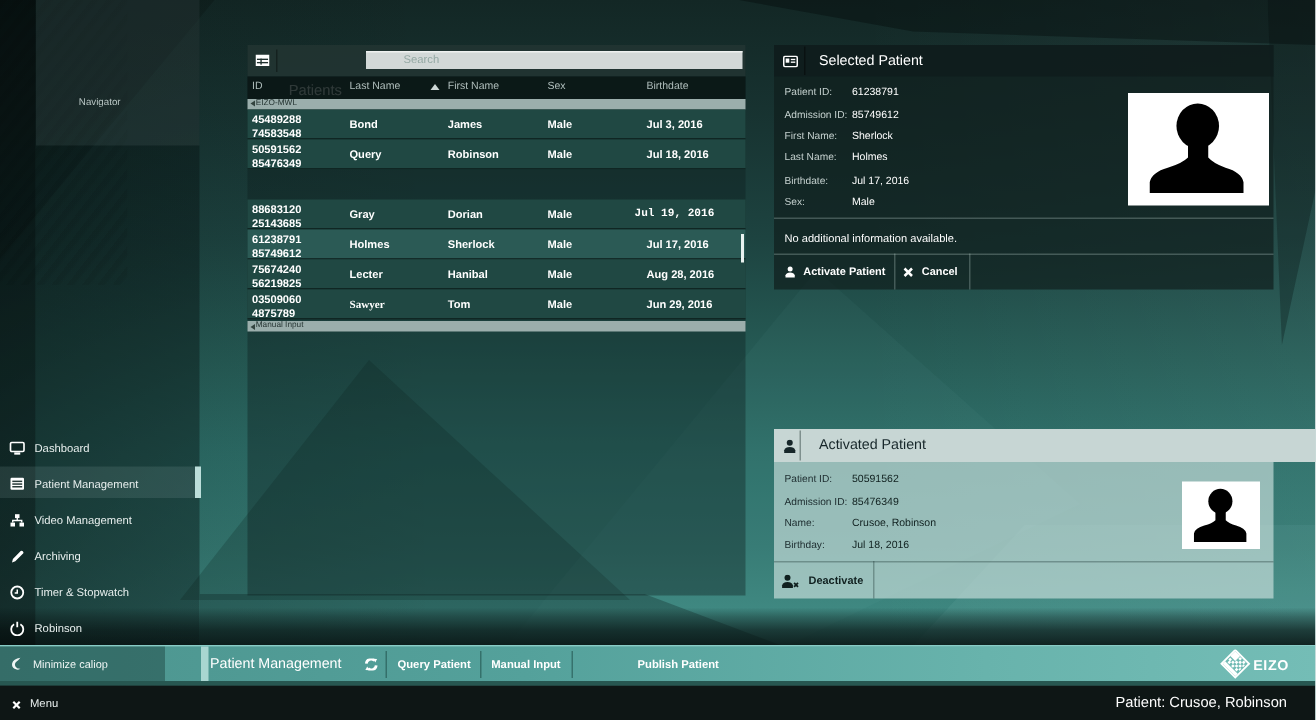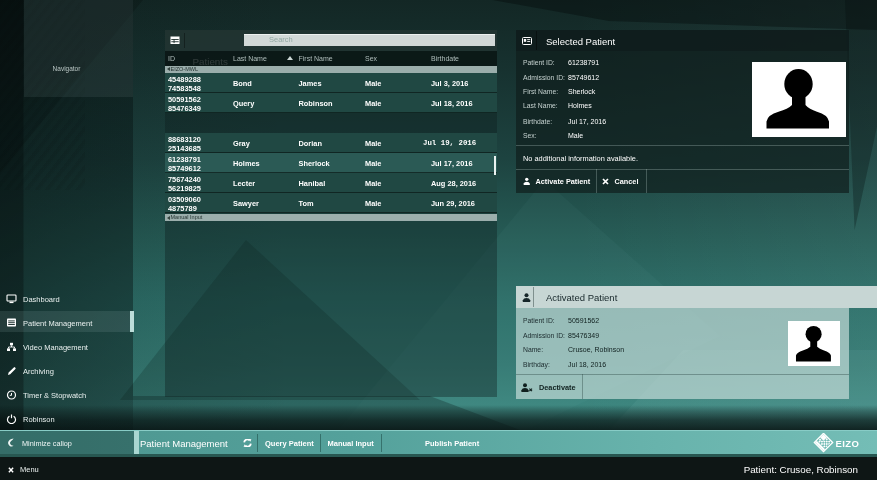--- a/index.html
+++ b/index.html
@@ -55,21 +55,21 @@
 #act-head{left:0;top:0;width:402px;height:22px;background:#c7d6d4;}
 #act-head .name{position:absolute;left:30px;top:50%;transform:translateY(-50%);color:#17272a;font-size:9.5px;}
 #act-panel .lbl{color:#1c2b2e;}
 #act-panel .val{color:#10201f;}
 #photo2{position:absolute;left:272px;top:35px;width:52px;height:45px;background:#fff;}
 #act-panel .hline{background:rgba(30,55,52,0.35);}
 #act-panel .vsep{background:rgba(30,55,52,0.35);}
 #act-panel .btn{color:#10201f;}
 
 #toolbar{left:0;top:430px;width:877px;height:24px;background:linear-gradient(90deg,#4c948e 0%,#54a19b 40%,#68b3ac 75%,#74bdb6 100%);border-top:1px solid #88ccc6;box-sizing:border-box;}
-#tb-minimize{position:absolute;left:0;top:0;width:138px;height:24px;background:rgba(10,35,33,0.34);}
+#tb-minimize{position:absolute;left:0;top:0;width:110px;height:24px;background:rgba(10,35,33,0.34);}
 #tb-minimize .txt{position:absolute;left:22px;top:50%;transform:translateY(-50%);color:#eef5f4;font-size:7.3px;}
 #tb-lightbar{position:absolute;left:133.5px;top:0;width:5px;height:24px;background:#a9d6d1;}
 #tb-title{position:absolute;left:140px;top:50%;transform:translateY(-50%);color:#fff;font-size:9.5px;}
 .tbsep{position:absolute;top:3px;width:1px;height:18px;background:rgba(15,55,52,0.45);}
 .tbbtn{position:absolute;top:50%;transform:translateY(-50%);color:#fff;font-size:7.5px;font-weight:bold;}
 
 #statusline{left:0;top:454px;width:877px;height:3px;background:#275751;}
 #statusbar{left:0;top:457px;width:877px;height:23px;background:#0e1615;}
 #statusbar .menu{position:absolute;left:20px;top:54%;transform:translateY(-50%);color:#e9efee;font-size:7.5px;}
 #statusbar .pat{position:absolute;right:19px;top:53%;transform:translateY(-50%);color:#fdfdfd;font-size:9.8px;}
@@ -197,21 +197,21 @@
       </div>
     <div class="prow" style="top:143px;">
         <div class="id">75674240<br>56219825</div>
         <span class="c" style="left:68px;">Lecter</span>
         <span class="c" style="left:133.5px;">Hanibal</span>
         <span class="c" style="left:200px;">Male</span>
         <span class="c" style="left:266px;">Aug 28, 2016</span>
       </div>
     <div class="prow" style="top:163px;">
         <div class="id">03509060<br>4875789</div>
-        <span class="c" style="left:68px;">Sawyer</span>
+        <span class="c" style="left:68px;font-family:Liberation Serif, serif;">Sawyer</span>
         <span class="c" style="left:133.5px;">Tom</span>
         <span class="c" style="left:200px;">Male</span>
         <span class="c" style="left:266px;">Jun 29, 2016</span>
       </div>
 
     <div class="grpbar" style="top:184px;">
         <span class="tri"></span>
         <span>Manual Input</span>
       </div>
     <div class="abs" id="scrollthumb"></div>

